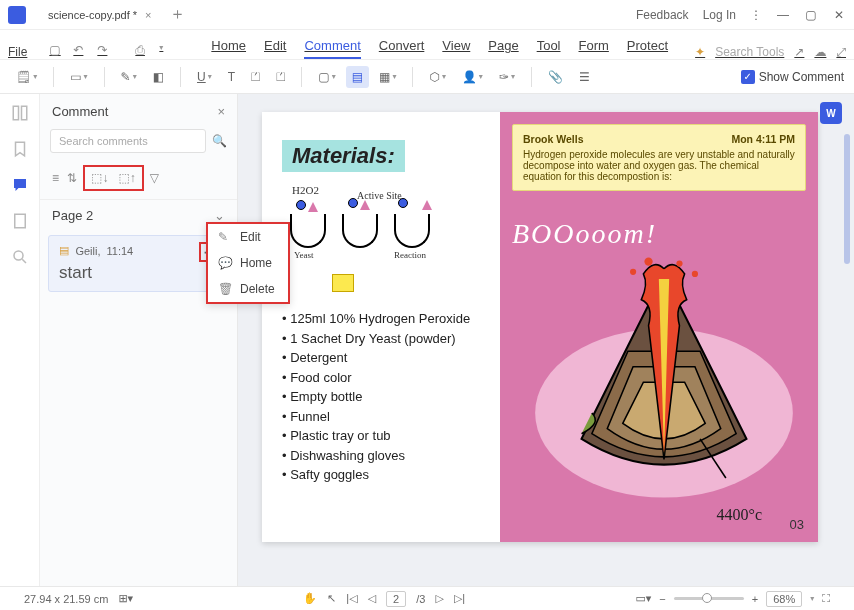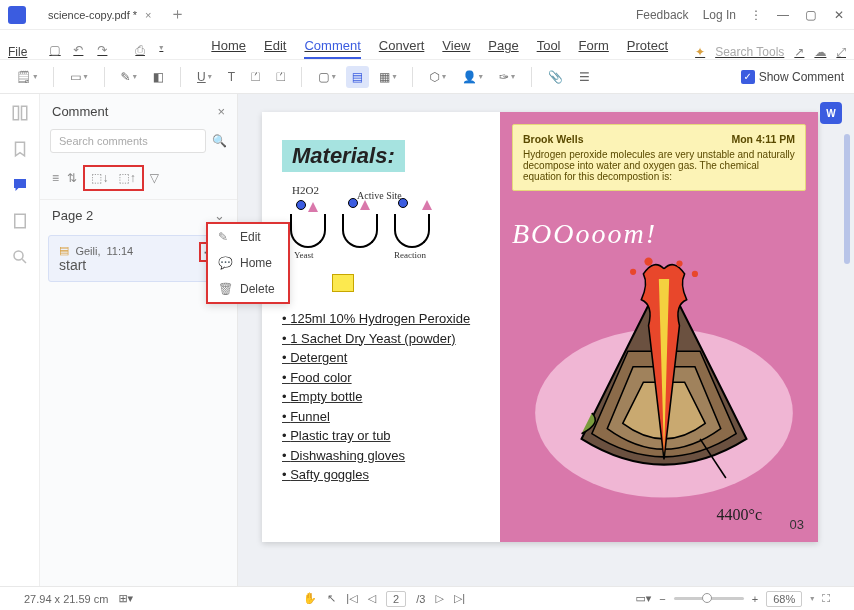--- a/index.html
+++ b/index.html
@@ -48,31 +48,31 @@
 .search-box { flex: 1; border: 1px solid #e0e0e0; border-radius: 3px; padding: 5px 8px; font-size: 11px; color: #aaa; background: #fff; }
 .panel-sort { display: flex; gap: 4px; padding: 4px 10px 8px; align-items: center; }
 .sort-group { border: 2px solid #d33; padding: 2px 4px; display: flex; gap: 6px; }
 .sort-btn { color: #888; padding: 2px; }
 .page-header { padding: 8px 12px; font-size: 13px; color: #444; display: flex; align-items: center; border-top: 1px solid #eee; }
 .page-chevron { margin-left: auto; color: #888; }
 .comment-item { margin: 4px 8px; background: #eef2fb; border: 1px solid #d6dff5; border-radius: 3px; padding: 8px 10px; position: relative; }
 .comment-meta { display: flex; align-items: center; gap: 6px; font-size: 11px; color: #666; }
 .note-icon { color: #d9a040; }
 .comment-more { position: absolute; right: 6px; top: 6px; border: 2px solid #d33; padding: 0 2px; color: #666; font-size: 14px; letter-spacing: 1px; }
-.comment-body { font-size: 14px; color: #555; }
+.comment-body { font-size: 17px; color: #555; margin-top: 6px; }
 
 
 .context-menu { position: absolute; left: 206px; top: 222px; width: 84px; background: #fff; border: 2px solid #d33; box-shadow: 0 2px 8px rgba(0,0,0,.15); z-index: 20; }
 .ctx-item { display: flex; align-items: center; gap: 8px; padding: 6px 10px; font-size: 12px; color: #444; }
 .ctx-item svg, .ctx-icon { width: 14px; height: 14px; color: #888; flex-shrink: 0; }
 
 
 .docwrap { flex: 1; background: #eef0f4; overflow: hidden; position: relative; padding: 18px 24px; }
 .page { width: 556px; height: 430px; background: #fff; box-shadow: 0 2px 6px rgba(0,0,0,.15); display: flex; }
-.page-left { width: 238px; padding: 28px 12px 12px 20px; text-decoration: underline; }
+.page-left { width: 238px; padding: 28px 12px 12px 20px; }
 .materials-badge { background: #a6e3e0; padding: 3px 10px; display: inline-block; }
 .materials-title { font-size: 22px; font-weight: 800; font-style: italic; color: #222; }
 .chem-diagram { margin-top: 16px; height: 78px; position: relative; }
 .h2o2-label { position: absolute; left: 10px; top: -4px; font-size: 11px; font-family: cursive; }
 .active-site { position: absolute; left: 75px; top: 2px; font-size: 10px; font-family: cursive; }
 .flask { position: absolute; width: 36px; height: 34px; border: 2px solid #000; border-radius: 0 0 18px 18px; border-top: none; }
 .flask1 { left: 8px; top: 26px; }
 .flask2 { left: 60px; top: 26px; }
 .flask3 { left: 112px; top: 26px; }
 .flask-label { position: absolute; top: 62px; font-size: 9px; font-family: cursive; }

